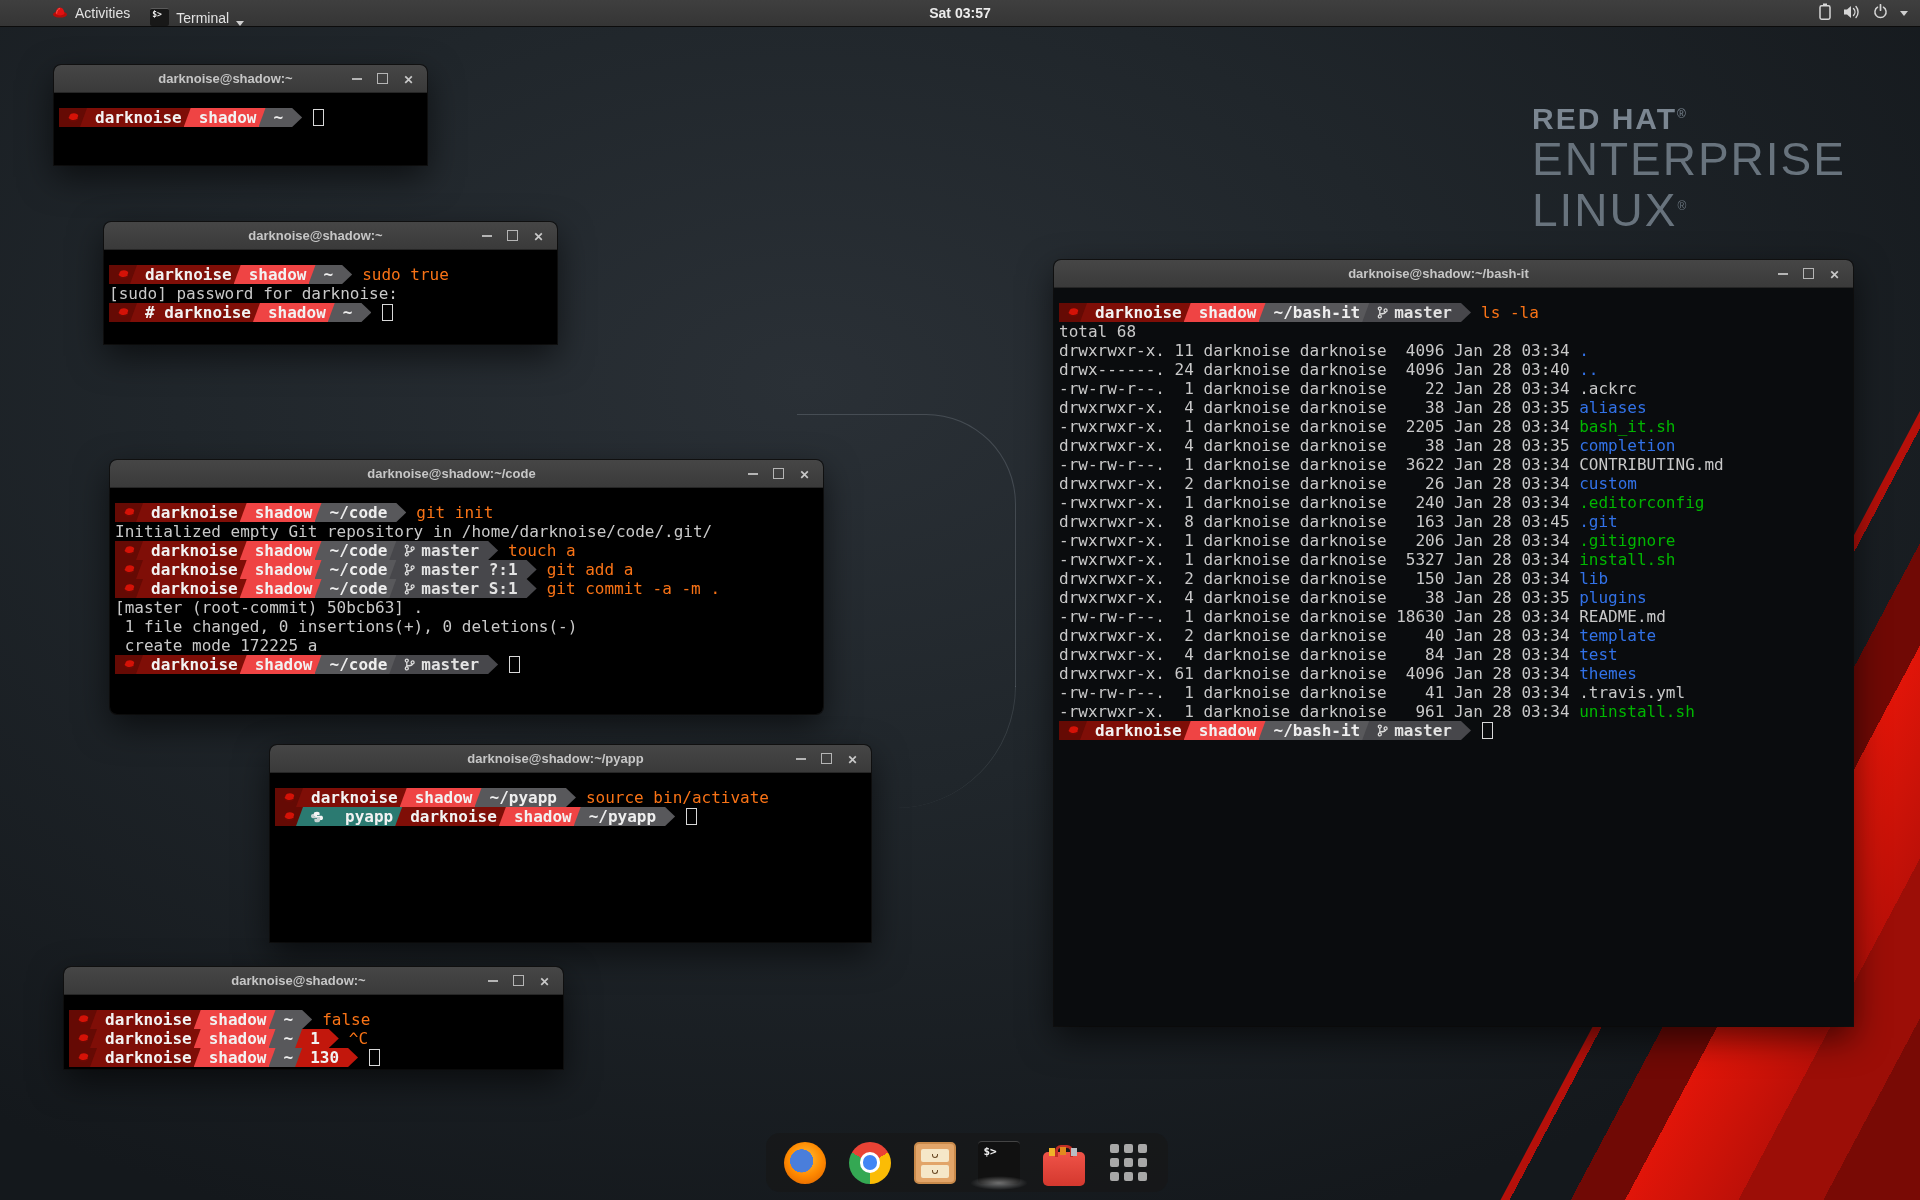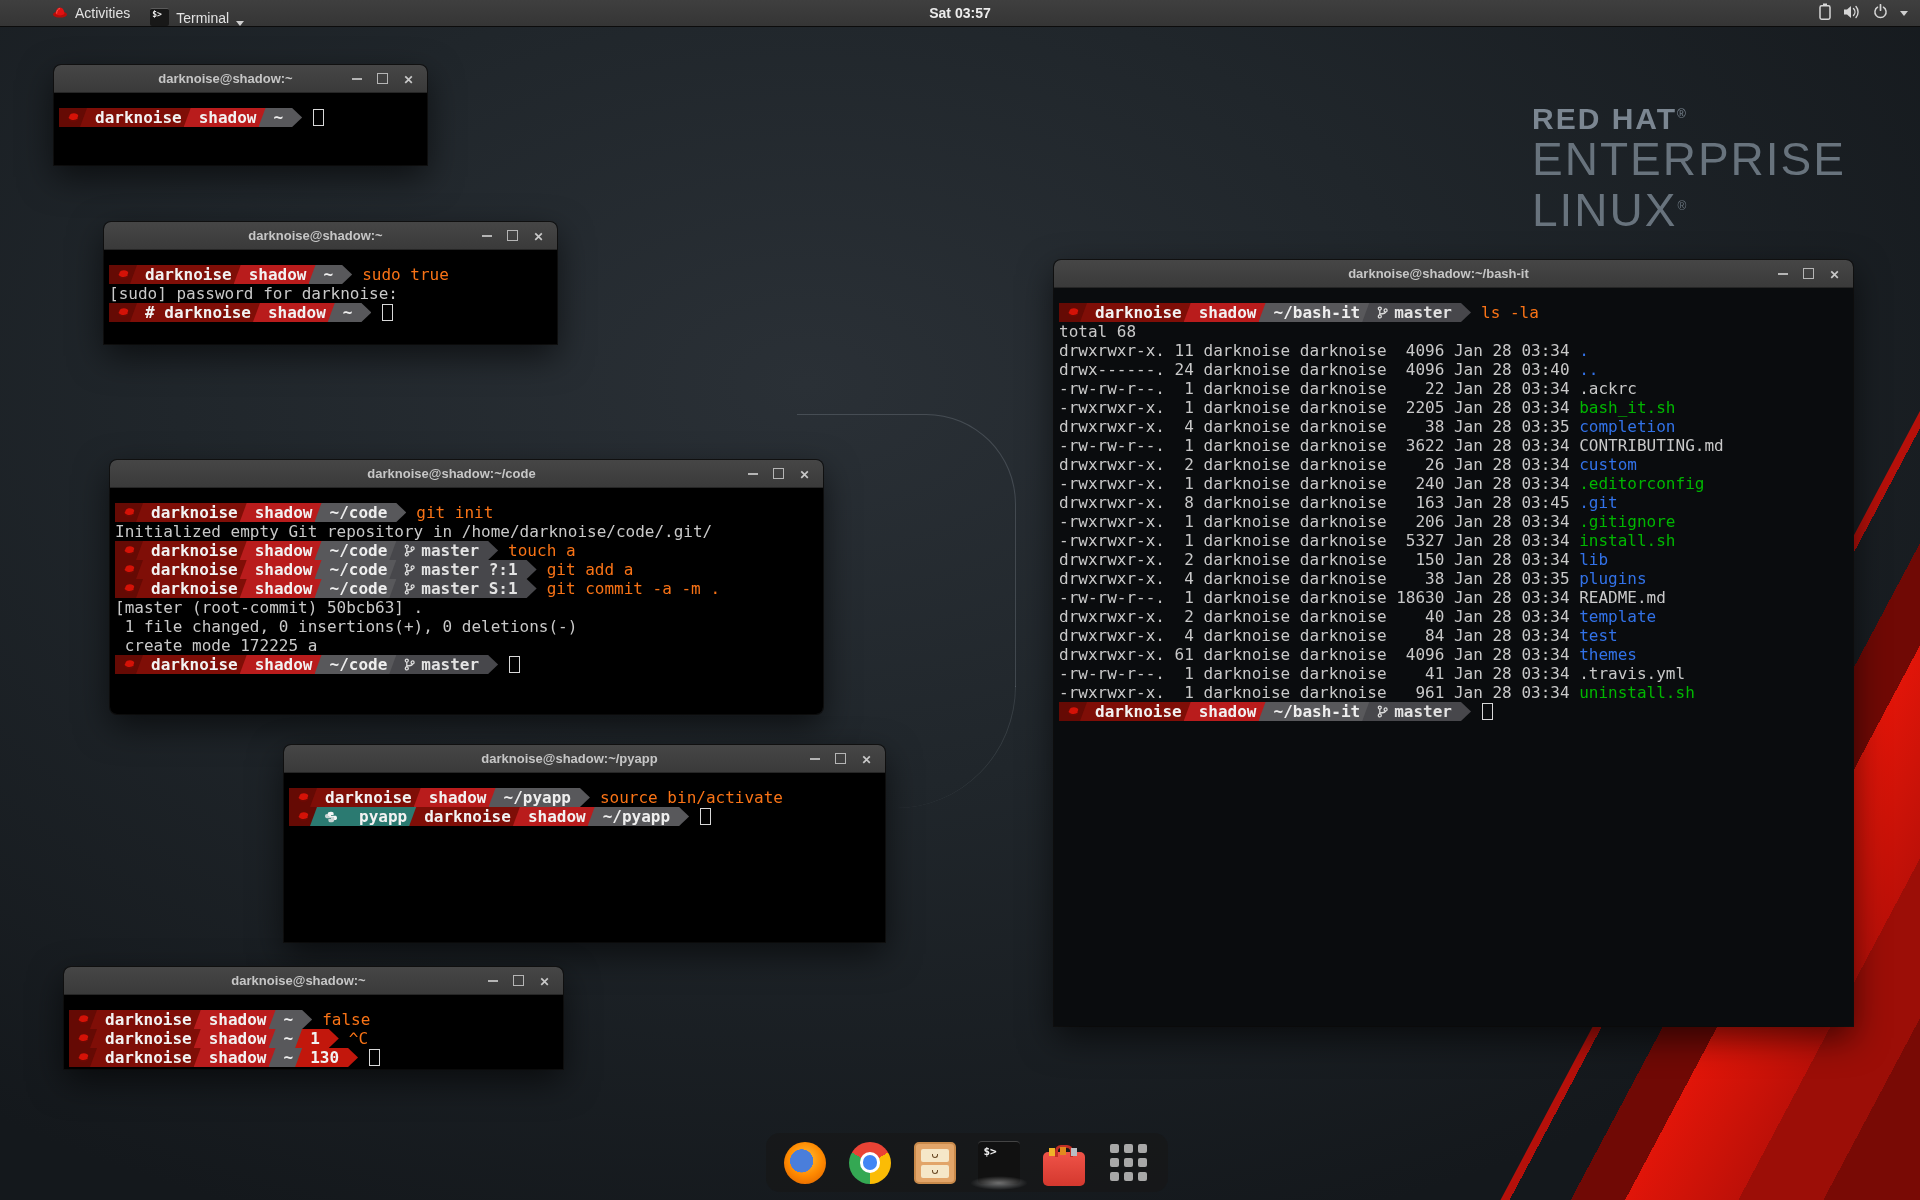--- a/index.html
+++ b/index.html
@@ -54,21 +54,21 @@
   .tb-right{position:absolute;right:12px;top:0;height:26px;display:flex;align-items:center;gap:12px;}
   
   .term{
     position:absolute;border-radius:7px 7px 0 0;z-index:2;
     box-shadow:0 12px 34px rgba(0,0,0,.60), 0 0 0 1px #131313;
     display:flex;flex-direction:column;overflow:hidden;
   }
   .w0{left:54px; top:65px; width:373px;height:100px;}
   .w1{left:104px;top:222px;width:453px;height:122px;}
   .w2{left:110px;top:460px;width:713px;height:254px;border-radius:7px;}
-  .w3{left:284px;top:745px;width:601px;height:197px;}
+  .w3{left:270px;top:745px;width:601px;height:197px;}
   .w4{left:64px; top:967px;width:499px;height:102px;}
   .w5{left:1054px;top:260px;width:799px;height:766px;z-index:3;}
   .titlebar{
     height:27px;flex:0 0 27px;position:relative;
     background:linear-gradient(#464646,#3a3a3a);
     border-bottom:1px solid #262626;border-radius:7px 7px 0 0;
     display:flex;align-items:center;
   }
   .title{position:absolute;left:60px;right:90px;text-align:center;
          font-size:13px;font-weight:600;color:#c6c6c6;white-space:nowrap;overflow:hidden;}
@@ -87,21 +87,21 @@
   .tprompt{display:flex;align-items:center;}
   .seg{display:inline-flex;align-items:center;height:19px;padding:0 13px 0 15px;margin-left:-11px;
        font-weight:bold;color:#f2f2f2;white-space:pre;
        clip-path:polygon(7px 0,100% 0,calc(100% - 7px) 100%,0 100%);}
   .seg.first{margin-left:0;padding-left:8px;clip-path:polygon(0 0,100% 0,calc(100% - 7px) 100%,0 100%);}
   .seg.last{padding-right:19px;clip-path:polygon(7px 0,calc(100% - 10px) 0,100% 50%,calc(100% - 10px) 100%,0 100%);}
   .seg svg{margin-right:6px;flex:0 0 auto;}
   .seg-icon{background:#650a04;padding:0 11px 0 7px;}
   .seg-icon svg{margin-right:0;}
   .seg-user{background:#7f0e07;}
-  .seg-host{background:#b91c1c;}
+  .seg-host{background:#ef4444;}
   .seg-path{background:#58585b;color:#eeeeee;}
   .seg-branch{background:#47474b;color:#e3e3e3;}
   .seg-status{background:#c2170c;}
   .seg-venv{background:#2b7a71;gap:16px;}
   .cmd{margin-left:10px;color:#f97316;white-space:pre;}
   .cursor{display:inline-block;width:9px;height:15px;border:1px solid #d8d8d8;margin-left:11px;}
   .f-dir{color:#3272e8;}
   .f-exec{color:#00b600;}
   .f-plain{color:#c9c9c9;}
   
@@ -451,20 +451,21 @@
               <circle cx="8.6" cy="4.4" r="1.5"></circle>
               <path d="M2.8 4.1v4.8M2.8 7.8c4 0 5.8-1.2 5.8-1.9"></path>
             </g>
           </svg><span>master</span></span>
         <span class="cmd">ls -la</span>
       </div>
       <div class="tline tout">total 68</div>
       <div class="tline tout">drwxrwxr-x. 11 darknoise darknoise  4096 Jan 28 03:34 <span class="f-dir">.</span></div>
       <div class="tline tout">drwx------. 24 darknoise darknoise  4096 Jan 28 03:40 <span class="f-dir">..</span></div>
       <div class="tline tout">-rw-rw-r--.  1 darknoise darknoise    22 Jan 28 03:34 <span class="f-plain">.ackrc</span></div>
+      <div class="tline tout">drwxrwxr-x.  4 darknoise darknoise    38 Jan 28 03:35 <span class="f-dir">aliases</span></div>
       <div class="tline tout">-rwxrwxr-x.  1 darknoise darknoise  2205 Jan 28 03:34 <span class="f-exec">bash_it.sh</span></div>
       <div class="tline tout">drwxrwxr-x.  4 darknoise darknoise    38 Jan 28 03:35 <span class="f-dir">completion</span></div>
       <div class="tline tout">-rw-rw-r--.  1 darknoise darknoise  3622 Jan 28 03:34 <span class="f-plain">CONTRIBUTING.md</span></div>
       <div class="tline tout">drwxrwxr-x.  2 darknoise darknoise    26 Jan 28 03:34 <span class="f-dir">custom</span></div>
       <div class="tline tout">-rwxrwxr-x.  1 darknoise darknoise   240 Jan 28 03:34 <span class="f-exec">.editorconfig</span></div>
       <div class="tline tout">drwxrwxr-x.  8 darknoise darknoise   163 Jan 28 03:45 <span class="f-dir">.git</span></div>
       <div class="tline tout">-rwxrwxr-x.  1 darknoise darknoise   206 Jan 28 03:34 <span class="f-exec">.gitignore</span></div>
       <div class="tline tout">-rwxrwxr-x.  1 darknoise darknoise  5327 Jan 28 03:34 <span class="f-exec">install.sh</span></div>
       <div class="tline tout">drwxrwxr-x.  2 darknoise darknoise   150 Jan 28 03:34 <span class="f-dir">lib</span></div>
       <div class="tline tout">drwxrwxr-x.  4 darknoise darknoise    38 Jan 28 03:35 <span class="f-dir">plugins</span></div>

